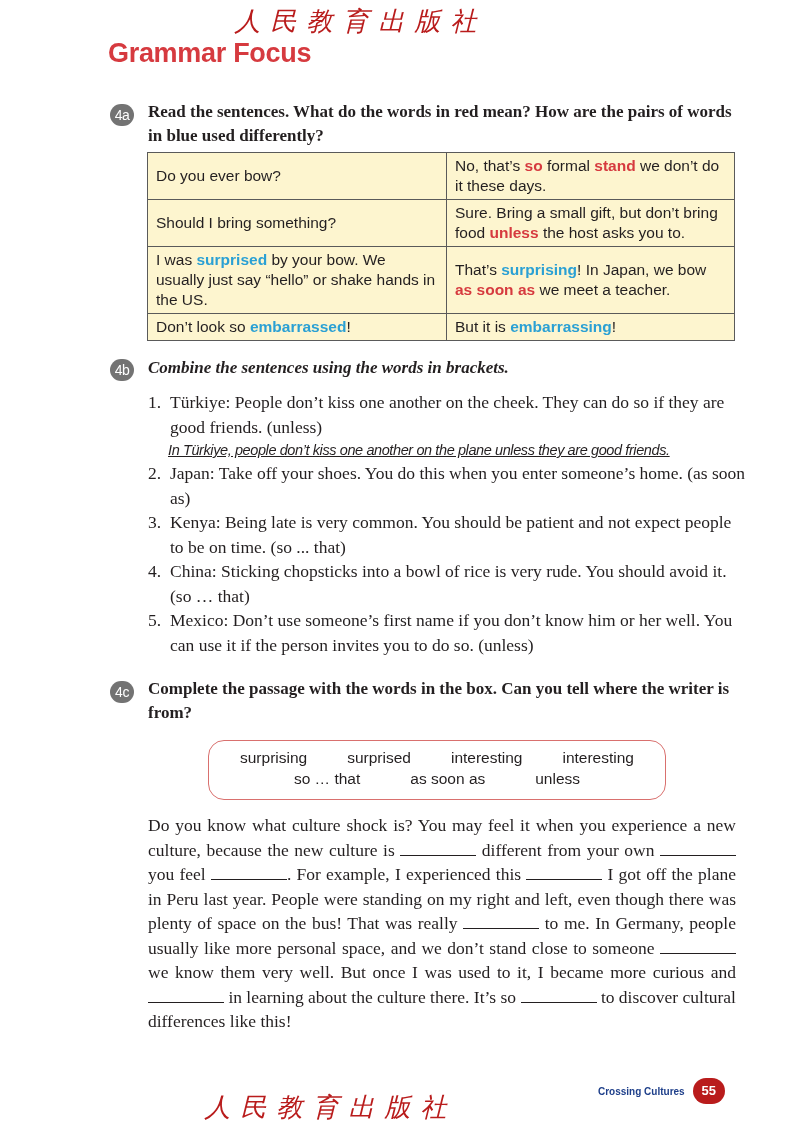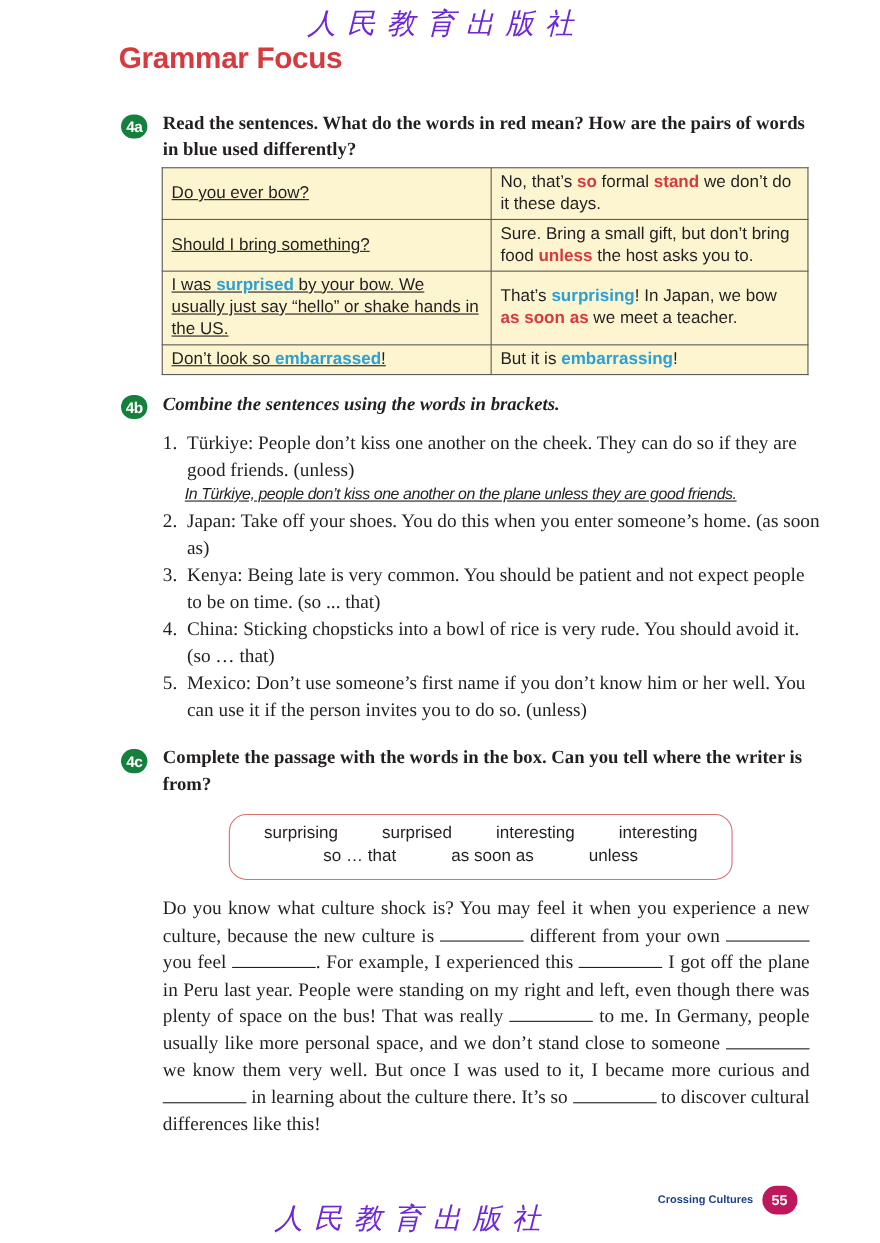--- a/index.html
+++ b/index.html
@@ -1,40 +1,40 @@
 <!DOCTYPE html>
 <html><head>
 <meta charset="utf-8">
 <style>
   html, body { margin: 0; padding: 0; background: #ffffff; }
   body { width: 800px; height: 1130px; position: relative; overflow: hidden; font-family: "DejaVu Serif", serif; color: #231f20; }
-  .publisher { position: absolute; left: 0; width: 721px; text-align: center; color: #6d28d9; font-family: "DejaVu Serif", serif; font-style: italic; font-size: 26px; letter-spacing: 10px; margin-left: 45px; }
+  .publisher { position: absolute; left: 0; width: 721px; text-align: center; color: #b91c1c; font-family: "DejaVu Serif", serif; font-style: italic; font-size: 26px; letter-spacing: 10px; }
   .publisher.top { top: 4px; }
   .publisher.bottom { top: 1090px; left: -30px; }
   .title { position: absolute; left: 108px; top: 38px; font-family: "Liberation Sans", sans-serif; font-weight: bold; font-size: 27px; color: #d63a3f; letter-spacing: -0.3px; }
-  .badge { position: absolute; width: 24px; height: 22px; border-radius: 11px; background: #15803d; color: #fff; font-family: "Liberation Sans", sans-serif; font-weight: bold; font-size: 14px; line-height: 22px; text-align: center; letter-spacing: -0.5px; }
+  .badge { position: absolute; width: 24px; height: 22px; border-radius: 11px; background: #737373; color: #fff; font-family: "Liberation Sans", sans-serif; font-weight: normal; font-size: 14px; line-height: 22px; text-align: center; letter-spacing: -0.5px; }
   .instr { position: absolute; left: 148px; font-family: "Liberation Serif", serif; font-weight: bold; font-size: 17px; line-height: 24px; color: #231f20; width: 590px; }
   table.grammar { position: absolute; left: 147px; top: 152px; width: 588px; border-collapse: collapse; background: #fdf5cf; font-family: "Liberation Sans", sans-serif; font-size: 15.5px; color: #231f20; }
   table.grammar td { border: 1.5px solid #5a5a5a; padding: 3px 8px; vertical-align: middle; line-height: 20px; }
-  table.grammar td.left { width: 282px; text-decoration: underline; }
+  table.grammar td.left { width: 282px; }
   .red { color: #d63a3f; font-weight: bold; }
   .blue { color: #2aa0d4; font-weight: bold; }
   ol.items { position: absolute; left: 148px; top: 390px; margin: 0; padding: 0; list-style: none; font-family: "Liberation Serif", serif; font-size: 17.5px; line-height: 24.5px; width: 600px; }
   ol.items li { position: relative; padding-left: 22px; }
   ol.items .num { position: absolute; left: 0; }
   .example { font-family: "Liberation Sans", sans-serif; font-style: italic; text-decoration: underline; font-size: 14.5px; letter-spacing: -0.4px; line-height: 22px; margin-left: -2px; }
   .wordbox { position: absolute; left: 208px; top: 740px; width: 456px; height: 58px; border: 1.5px solid #d9706e; border-radius: 16px; font-family: "Liberation Sans", sans-serif; font-size: 15.5px; color: #231f20; }
   .wordrow { position: absolute; left: 0; width: 100%; display: flex; justify-content: center; }
   .wordrow.r1 { top: 8px; gap: 40px; }
   .wordrow.r2 { top: 29px; gap: 50px; }
   .passage { position: absolute; left: 148px; top: 813px; width: 588px; font-family: Liberation Serif, serif; font-size: 17.5px; line-height: 24.5px; text-align: justify; }
   .blank { display: inline-block; width: 76px; border-bottom: 1.3px solid #231f20; height: 14px; vertical-align: baseline; }
   .footer { position: absolute; top: 1078px; left: 598px; display: flex; align-items: center; gap: 8px; }
   .footer .section { font-family: "Liberation Sans", sans-serif; font-weight: bold; font-size: 10px; color: #1e3f8a; }
-  .footer .page { width: 32px; height: 26px; border-radius: 13px; background: #be185d; color: #fff; font-family: "Liberation Sans", sans-serif; font-weight: bold; font-size: 13px; line-height: 26px; text-align: center; }
+  .footer .page { width: 32px; height: 26px; border-radius: 13px; background: #b91c1c; color: #fff; font-family: "Liberation Sans", sans-serif; font-weight: bold; font-size: 13px; line-height: 26px; text-align: center; }
 </style>
 </head>
 <body>
 
 <div class="publisher top">人民教育出版社</div>
 
 <div class="title">Grammar Focus</div>
 
 <div class="badge" style="left:110px; top:104px;">4a</div>
 <div class="instr" style="top:100px;">Read the sentences. What do the words in red mean? How are the pairs of words in blue used differently?</div>

